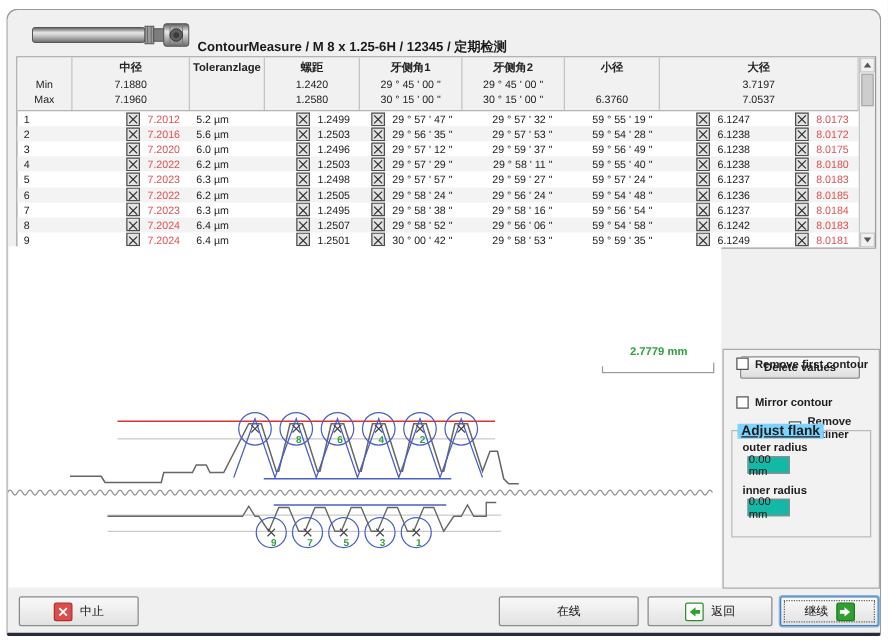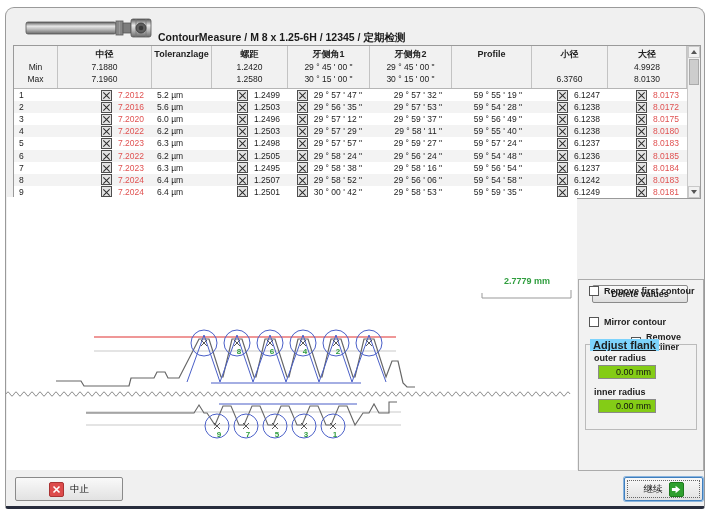--- a/index.html
+++ b/index.html
@@ -50,21 +50,21 @@
   .psvg{position:absolute;}
   
   .panel{position:absolute;left:572px;top:271px;width:126px;height:192px;background:#f2f2f2;border:1px solid #ababab;box-sizing:border-box;}
   .pbtn{position:absolute;left:13px;top:5px;width:94px;height:16px;background:linear-gradient(#fafafa,#dedede);
     border:1px solid #8a8a8a;border-radius:2px;font-size:9px;font-weight:bold;color:#222;display:flex;align-items:center;justify-content:center;}
   .prow{position:absolute;left:10px;display:flex;align-items:center;gap:5px;font-size:9px;font-weight:bold;color:#1d1d1d;}
   .pcb{width:10px;height:10px;background:#fff;border:1px solid #555;box-sizing:border-box;flex:0 0 auto;}
   .group{position:absolute;left:6px;top:64px;width:112px;height:86px;border:1px solid #bbb;box-sizing:border-box;}
   .glegend{position:absolute;left:4px;top:-6px;background:#7dd3fc;padding:0 3px;font-size:11px;font-weight:bold;color:#1d1d1d;text-decoration:underline;}
   .glabel{position:absolute;left:8px;font-size:9px;font-weight:bold;color:#1d1d1d;}
-  .gfield{position:absolute;left:12px;width:58px;height:14px;background:#84cc16;border:1px solid #8a8a8a;box-sizing:border-box;
+  .gfield{position:absolute;left:12px;width:34px;height:14px;background:#14b8a6;border:1px solid #8a8a8a;box-sizing:border-box;
     font-size:9px;color:#111;display:flex;align-items:center;justify-content:flex-end;padding-right:4px;}
   
   .fbtn{position:absolute;top:469px;height:24px;background:linear-gradient(#f9f9f9,#e2e2e2);border:1px solid #8a8a8a;
     border-radius:2px;box-sizing:border-box;display:flex;align-items:center;justify-content:center;gap:6px;
     font-size:9.5px;color:#111;}
   .fbtn.focus{border:1px solid #3f7fbf;box-shadow:0 0 0 1px #8ab4dd;outline:1px dotted #666;outline-offset:-4px;}
   .ficon{width:13px;height:13px;border-radius:2px;display:flex;align-items:center;justify-content:center;flex:0 0 auto;}
   .ficon.abort{background:#dd4b4b;border:1px solid #a33;}
   .ficon.back{background:#fff;border:1px solid #2f8f2f;}
   .ficon.next{background:#2f9f2f;border:1px solid #1d7a1d;}
@@ -123,34 +123,29 @@
       <div class="th w-a1">
           <div class="tt">牙侧角1</div>
           <div class="tv">29 ° 45 ' 00 "</div>
           <div class="tv">30 ° 15 ' 00 "</div>
         </div>
       <div class="th w-a2">
           <div class="tt">牙侧角2</div>
           <div class="tv">29 ° 45 ' 00 "</div>
           <div class="tv">30 ° 15 ' 00 "</div>
         </div>
-      <div class="th w-prof">
-          <div class="tt">Profile</div>
-          <div class="tv"></div>
-          <div class="tv"></div>
-        </div>
       <div class="th w-minor">
           <div class="tt">小径</div>
           <div class="tv"></div>
           <div class="tv">6.3760</div>
         </div>
       <div class="th w-major">
           <div class="tt">大径</div>
-          <div class="tv">4.9928</div>
-          <div class="tv">8.0130</div>
+          <div class="tv">3.7197</div>
+          <div class="tv">7.0537</div>
         </div>
     </div>
     <div class="tbody">
       <div class="trow">
           <span class="c w-num tl">1</span>
           <span class="c w-mid r">
             <i class="cb"></i>
             <b class="v red">7.2012</b>
           </span>
           <span class="c w-tol tl">5.2 µm</span>
@@ -501,27 +496,38 @@
     </div>
     <div class="group">
       <span class="glegend">Adjust flank</span>
       <span class="glabel" style="top:8px;">outer radius</span>
       <div class="gfield" style="top:20px;">0.00 mm</div>
       <span class="glabel" style="top:42px;">inner radius</span>
       <div class="gfield" style="top:54px;">0.00 mm</div>
     </div>
   </div>
 
-  <div class="fbtn" style="left:9px;width:108px;">
+  <div class="fbtn" style="left:9px;width:96px;">
     <span class="ficon abort">
       <svg width="9" height="9" viewBox="0 0 9 9">
           <path d="M1.5 1.5 L7.5 7.5 M7.5 1.5 L1.5 7.5" stroke="#fff" stroke-width="1.6"></path>
         </svg>
     </span>
     <span>中止</span>
+  </div>
+  <div class="fbtn" style="left:393px;width:112px;">
+    <span>在线</span>
+  </div>
+  <div class="fbtn" style="left:512px;width:100px;">
+    <span class="ficon back">
+      <svg width="11" height="11" viewBox="0 0 12 12">
+          <path d="M7 2 L2 6 L7 10 L7 7.6 L11 7.6 L11 4.4 L7 4.4 Z" fill="#2f9f2f"></path>
+        </svg>
+    </span>
+    <span>返回</span>
   </div>
   <div class="fbtn focus" style="left:618px;width:79px;">
     <span>继续</span>
     <span class="ficon next">
       <svg width="11" height="11" viewBox="0 0 12 12">
           <path d="M5 2 L10 6 L5 10 L5 7.6 L1 7.6 L1 4.4 L5 4.4 Z" fill="#fff"></path>
         </svg>
     </span>
   </div>
 

